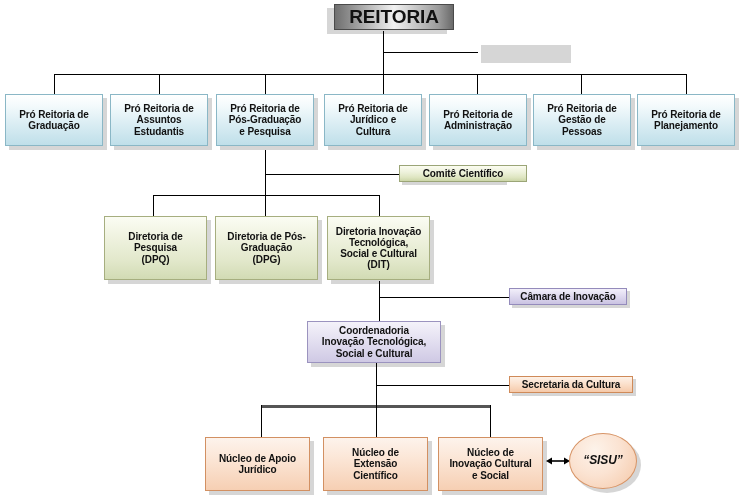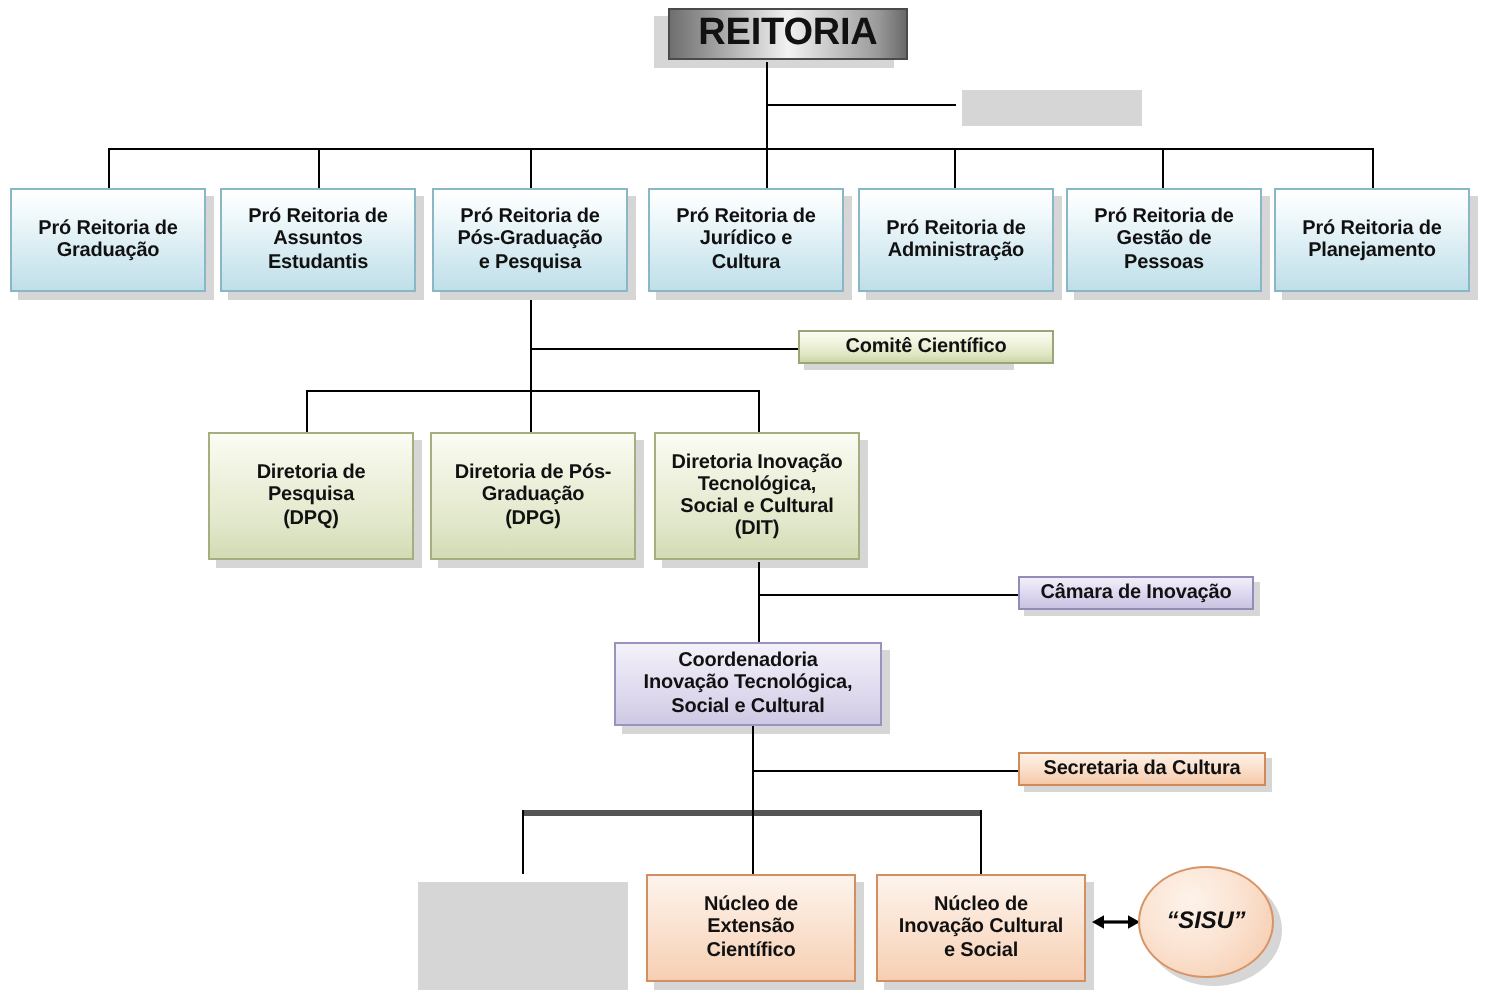--- a/index.html
+++ b/index.html
@@ -235,20 +235,25 @@
       <b>Coordenadoria</b><br><b>Inovação Tecnológica,</b><br><b>Social e Cultural</b>
     </span>
   </div>
 
   <div class="shadow" style="left:512px;top:379px;width:124px;height:17px;"></div>
   <div class="box v-orange-tab" style="left:509px;top:376px;width:124px;height:17px;z-index:3;">
     <span>Secretaria da Cultura</span>
   </div>
 
   <div class="shadow" style="left:209px;top:441px;width:105px;height:54px;"></div>
+  <div class="box v-orange" style="left:205px;top:437px;width:105px;height:54px;z-index:3;">
+    <span>
+      <b>Núcleo de Apoio</b><br><b>Jurídico</b>
+    </span>
+  </div>
 
   <div class="shadow" style="left:327px;top:441px;width:105px;height:54px;"></div>
   <div class="box v-orange" style="left:323px;top:437px;width:105px;height:54px;z-index:3;">
     <span>
       <b>Núcleo de</b><br><b>Extensão</b><br><b>Científico</b>
     </span>
   </div>
 
   <div class="shadow" style="left:442px;top:441px;width:105px;height:54px;"></div>
   <div class="box v-orange" style="left:438px;top:437px;width:105px;height:54px;z-index:3;">

